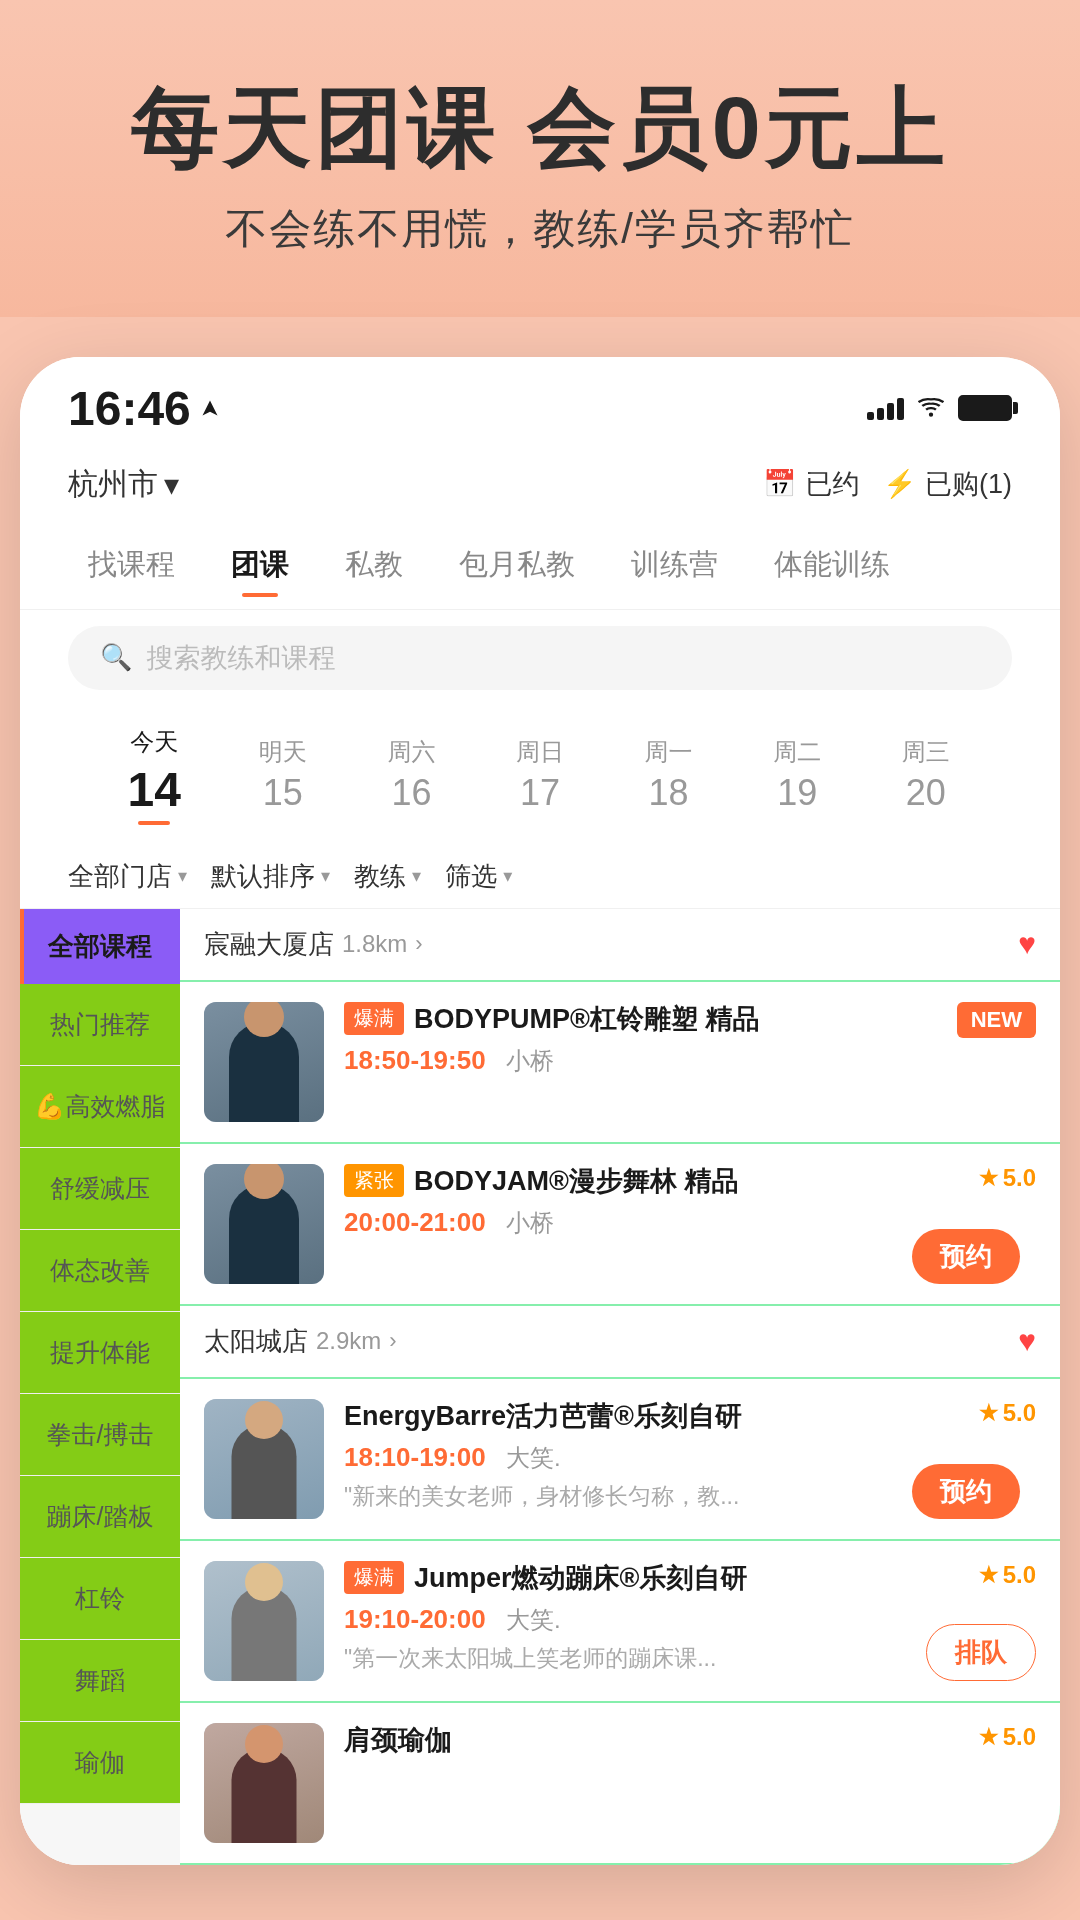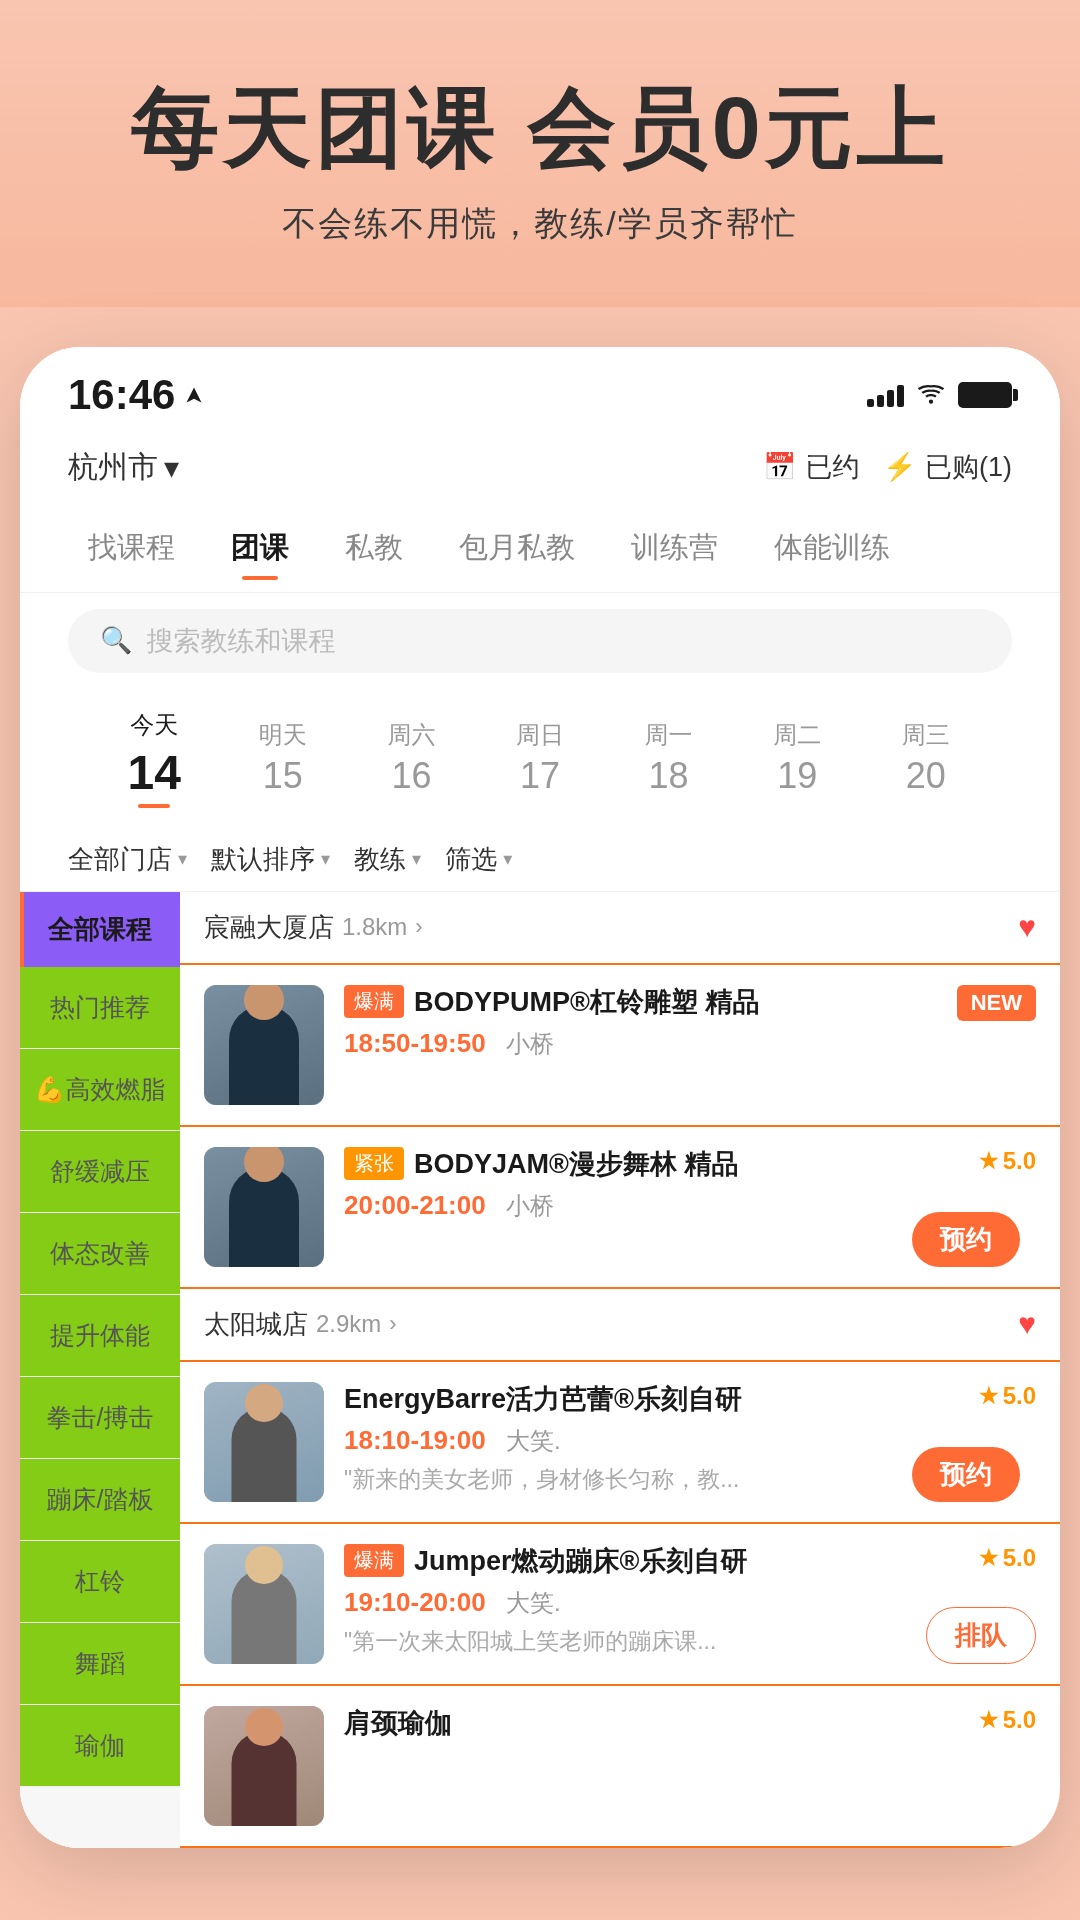--- a/index.html
+++ b/index.html
@@ -19,21 +19,21 @@
     }
     .hero-title {
       font-size: 88px;
       font-weight: 900;
       color: #2d2d2d;
       line-height: 1.1;
       letter-spacing: 4px;
       margin-bottom: 24px;
     }
     .hero-subtitle {
-      font-size: 34px;
+      font-size: 42px;
       color: #3a3a3a;
       font-weight: 400;
       letter-spacing: 2px;
     }
 
     .phone-container {
       background: #ffffff;
       border-radius: 60px;
       margin: 40px 20px 0;
       overflow: hidden;
@@ -43,21 +43,21 @@
 
     
     .status-bar {
       display: flex;
       justify-content: space-between;
       align-items: center;
       padding: 24px 48px 12px;
       background: #fff;
     }
     .status-time {
-      font-size: 42px;
+      font-size: 48px;
       font-weight: 600;
       color: #1a1a1a;
       display: flex;
       align-items: center;
       gap: 10px;
     }
     .status-icons {
       display: flex;
       align-items: center;
       gap: 14px;
@@ -279,21 +279,21 @@
       color: #555;
       text-align: center;
       cursor: pointer;
       background: #84cc16;
       border-bottom: 1px solid #efefef;
     }
 
     
     .course-list {
       flex: 1;
-      background: #f97316;
+      background: #86efac;
       padding: 0;
     }
 
     
     .store-header {
       display: flex;
       justify-content: space-between;
       align-items: center;
       padding: 18px 24px;
       background: #fff;

